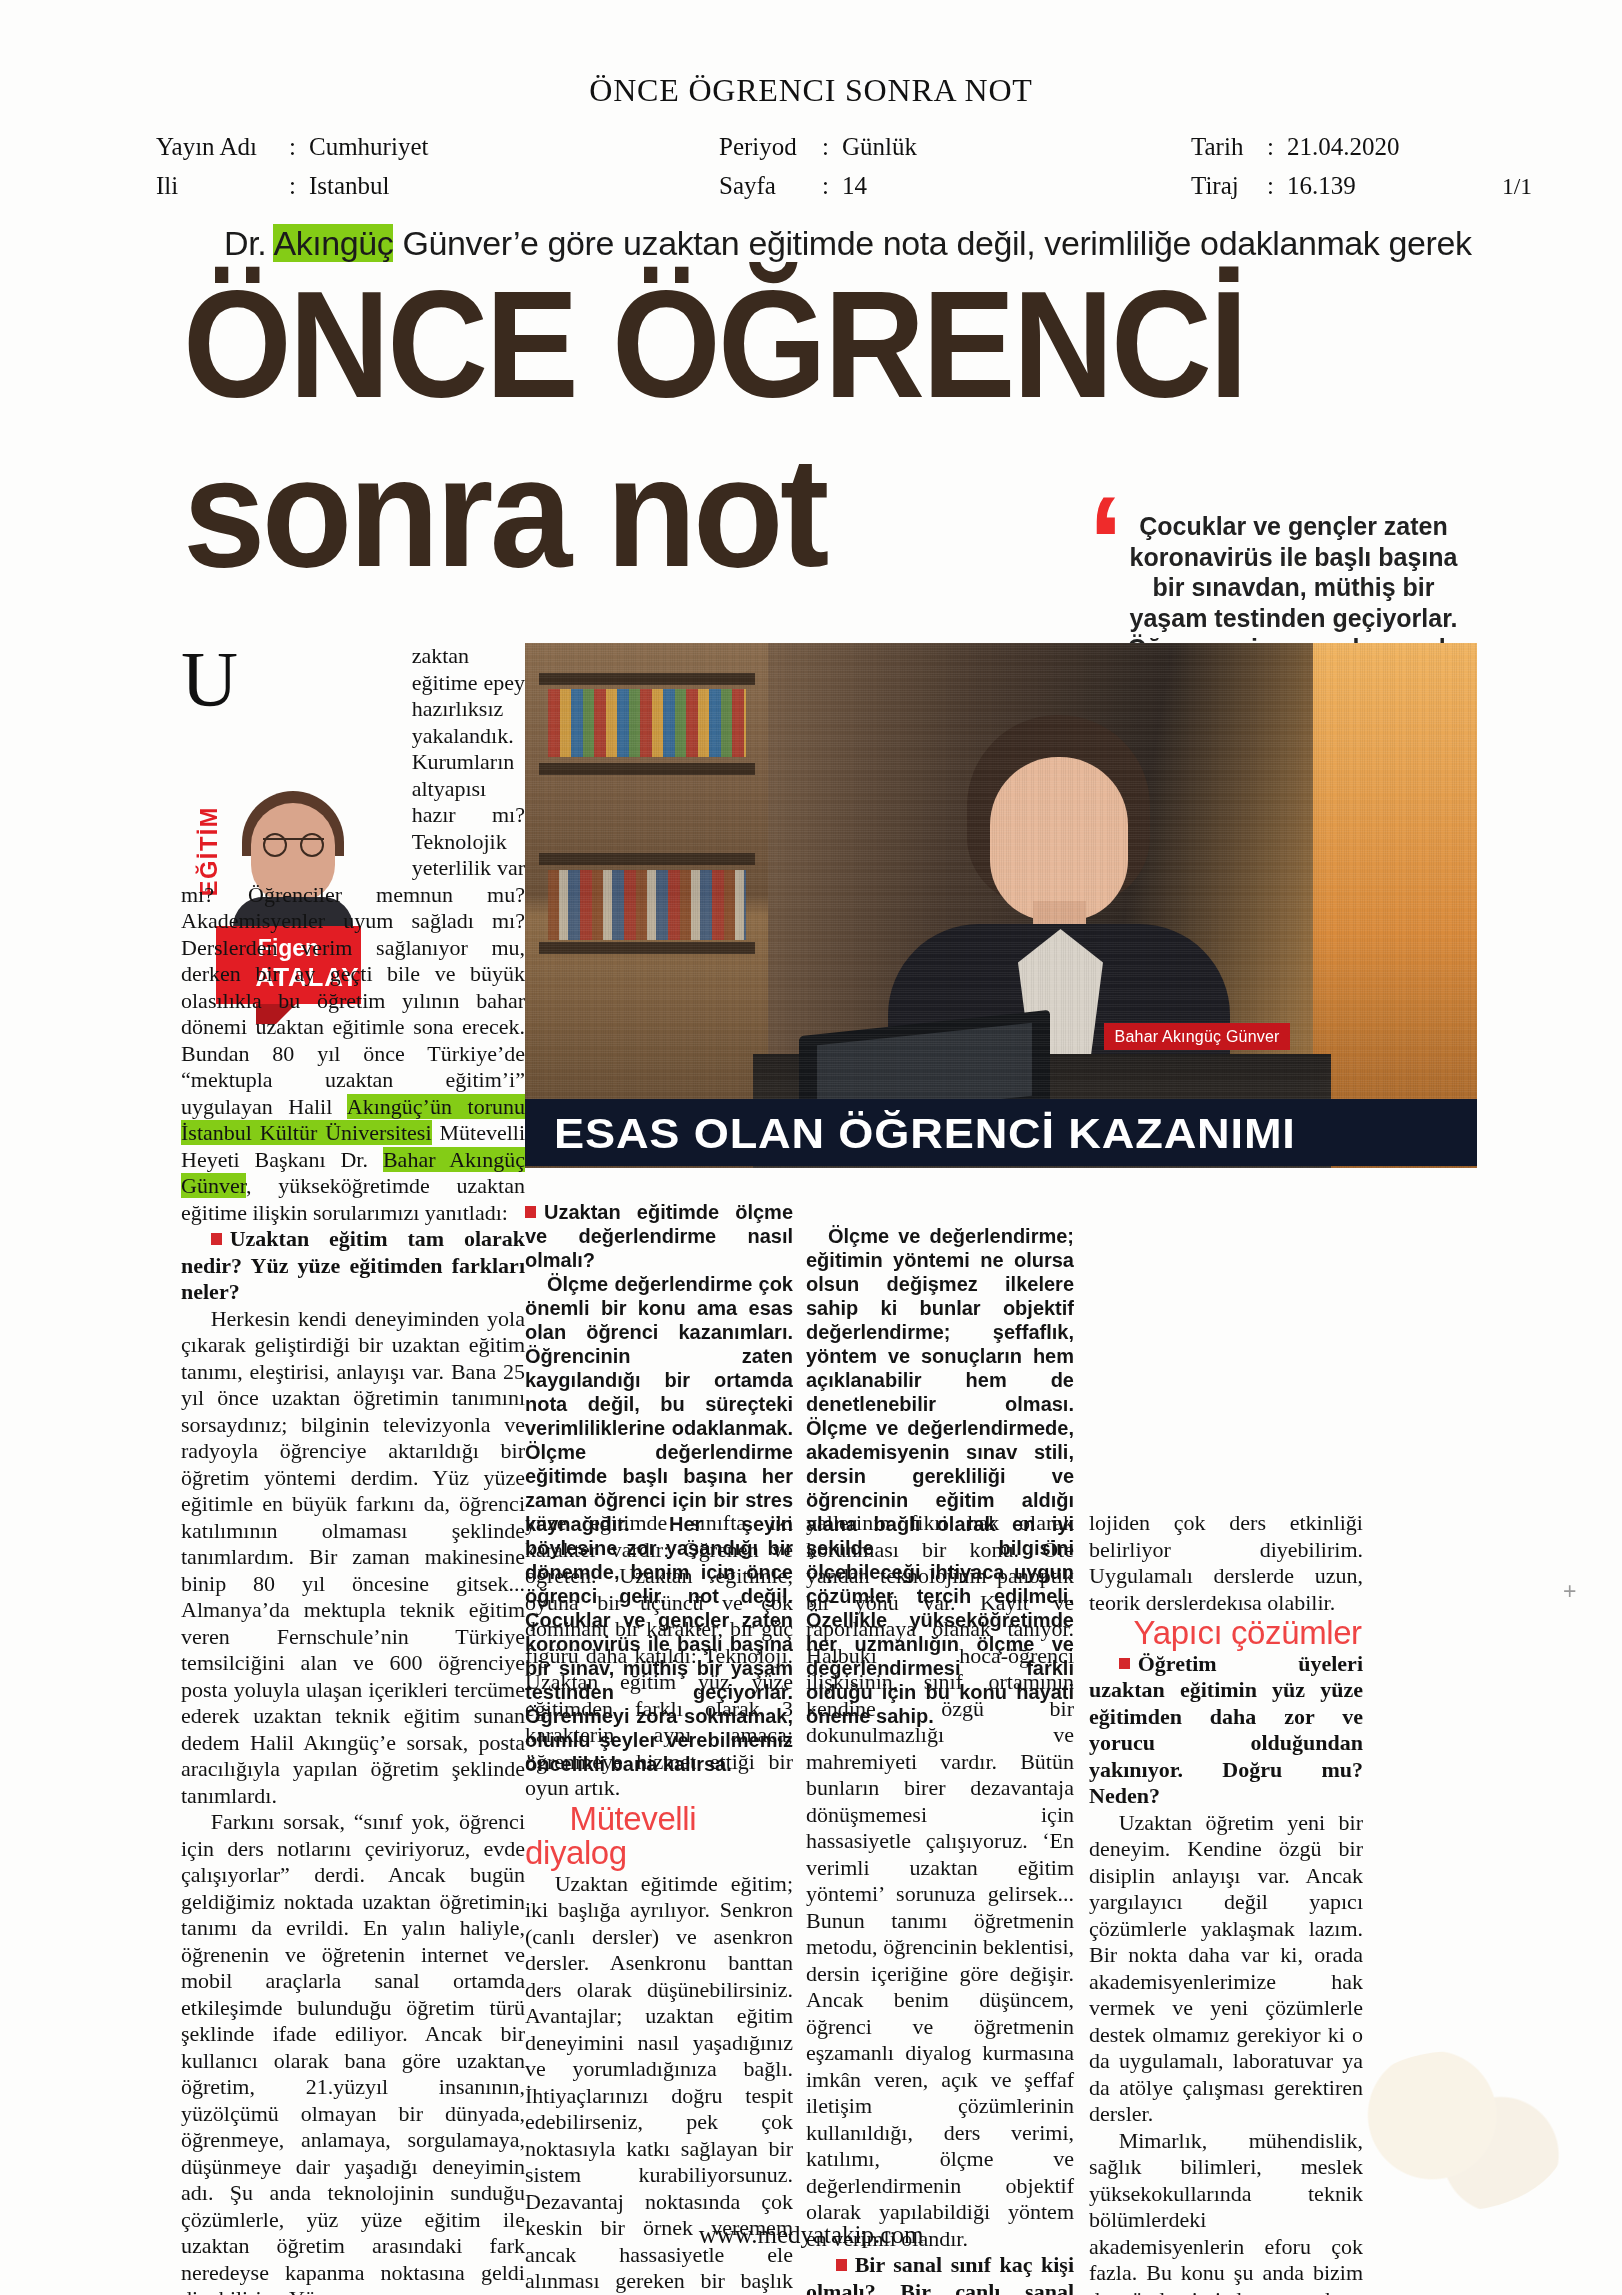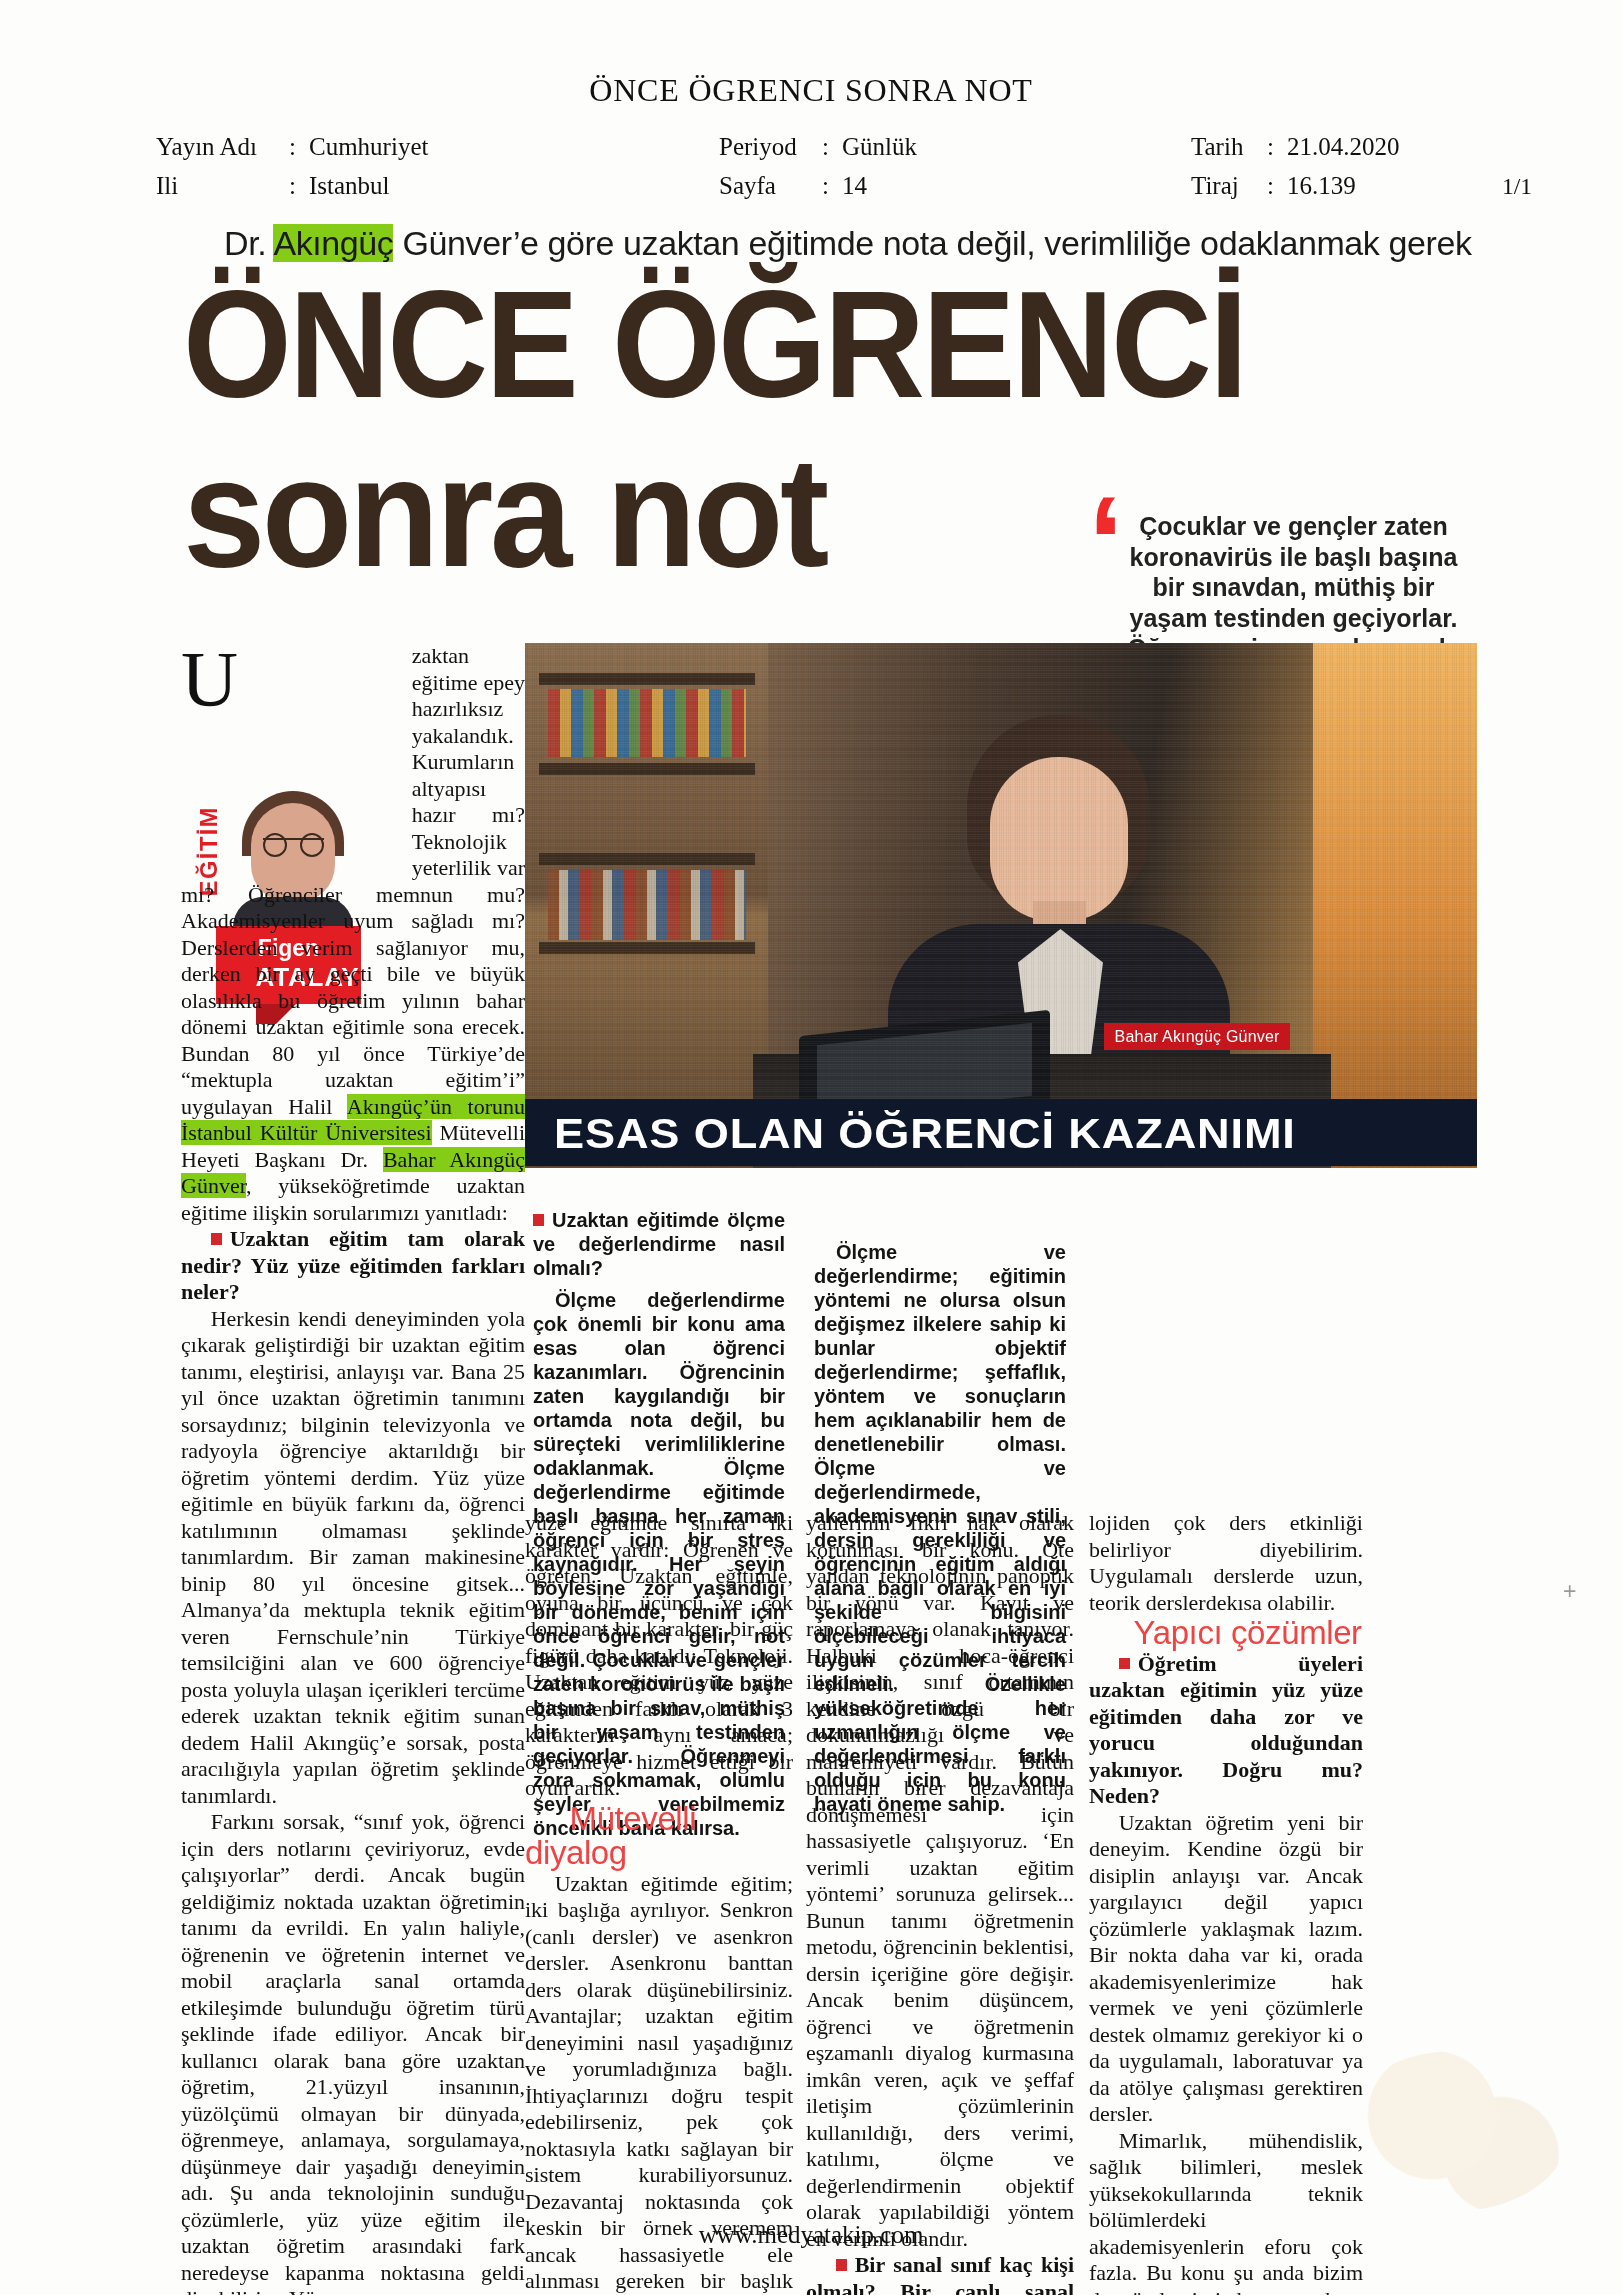--- a/index.html
+++ b/index.html
@@ -163,21 +163,21 @@
   .namebox .n2{font-size:26px;font-weight:bold;letter-spacing:0.8px;padding-left:38px;}
   .namebox:after{content:"";position:absolute;left:40px;top:78px;border-left:20px solid #b0161b;
      border-right:20px solid transparent;border-top:20px solid #b0161b;}
 
   
   .wrapbox{float:left;width:166px;height:227px;shape-outside:inset(0);}
 
   
   .boxcol{position:absolute;font-family:"Liberation Sans", sans-serif;font-weight:bold;
           font-size:20px;line-height:1.2;text-align:justify;color:#141414;}
-  .boxcol p{margin:8px;text-indent:1.1em;}
+  .boxcol p{margin:0;text-indent:1.1em;}
   .boxcol p.noindent{text-indent:0;}
   #b2{left:525px;top:1200px;width:268px;}
   #b3{left:806px;top:1200px;width:268px;}
   #b4{left:1089px;top:1200px;width:274px;}
 
   
   #c2{left:525px;top:1510px;width:268px;}
   #c3{left:806px;top:1510px;width:268px;}
   #c4{left:1089px;top:1510px;width:274px;}
 

